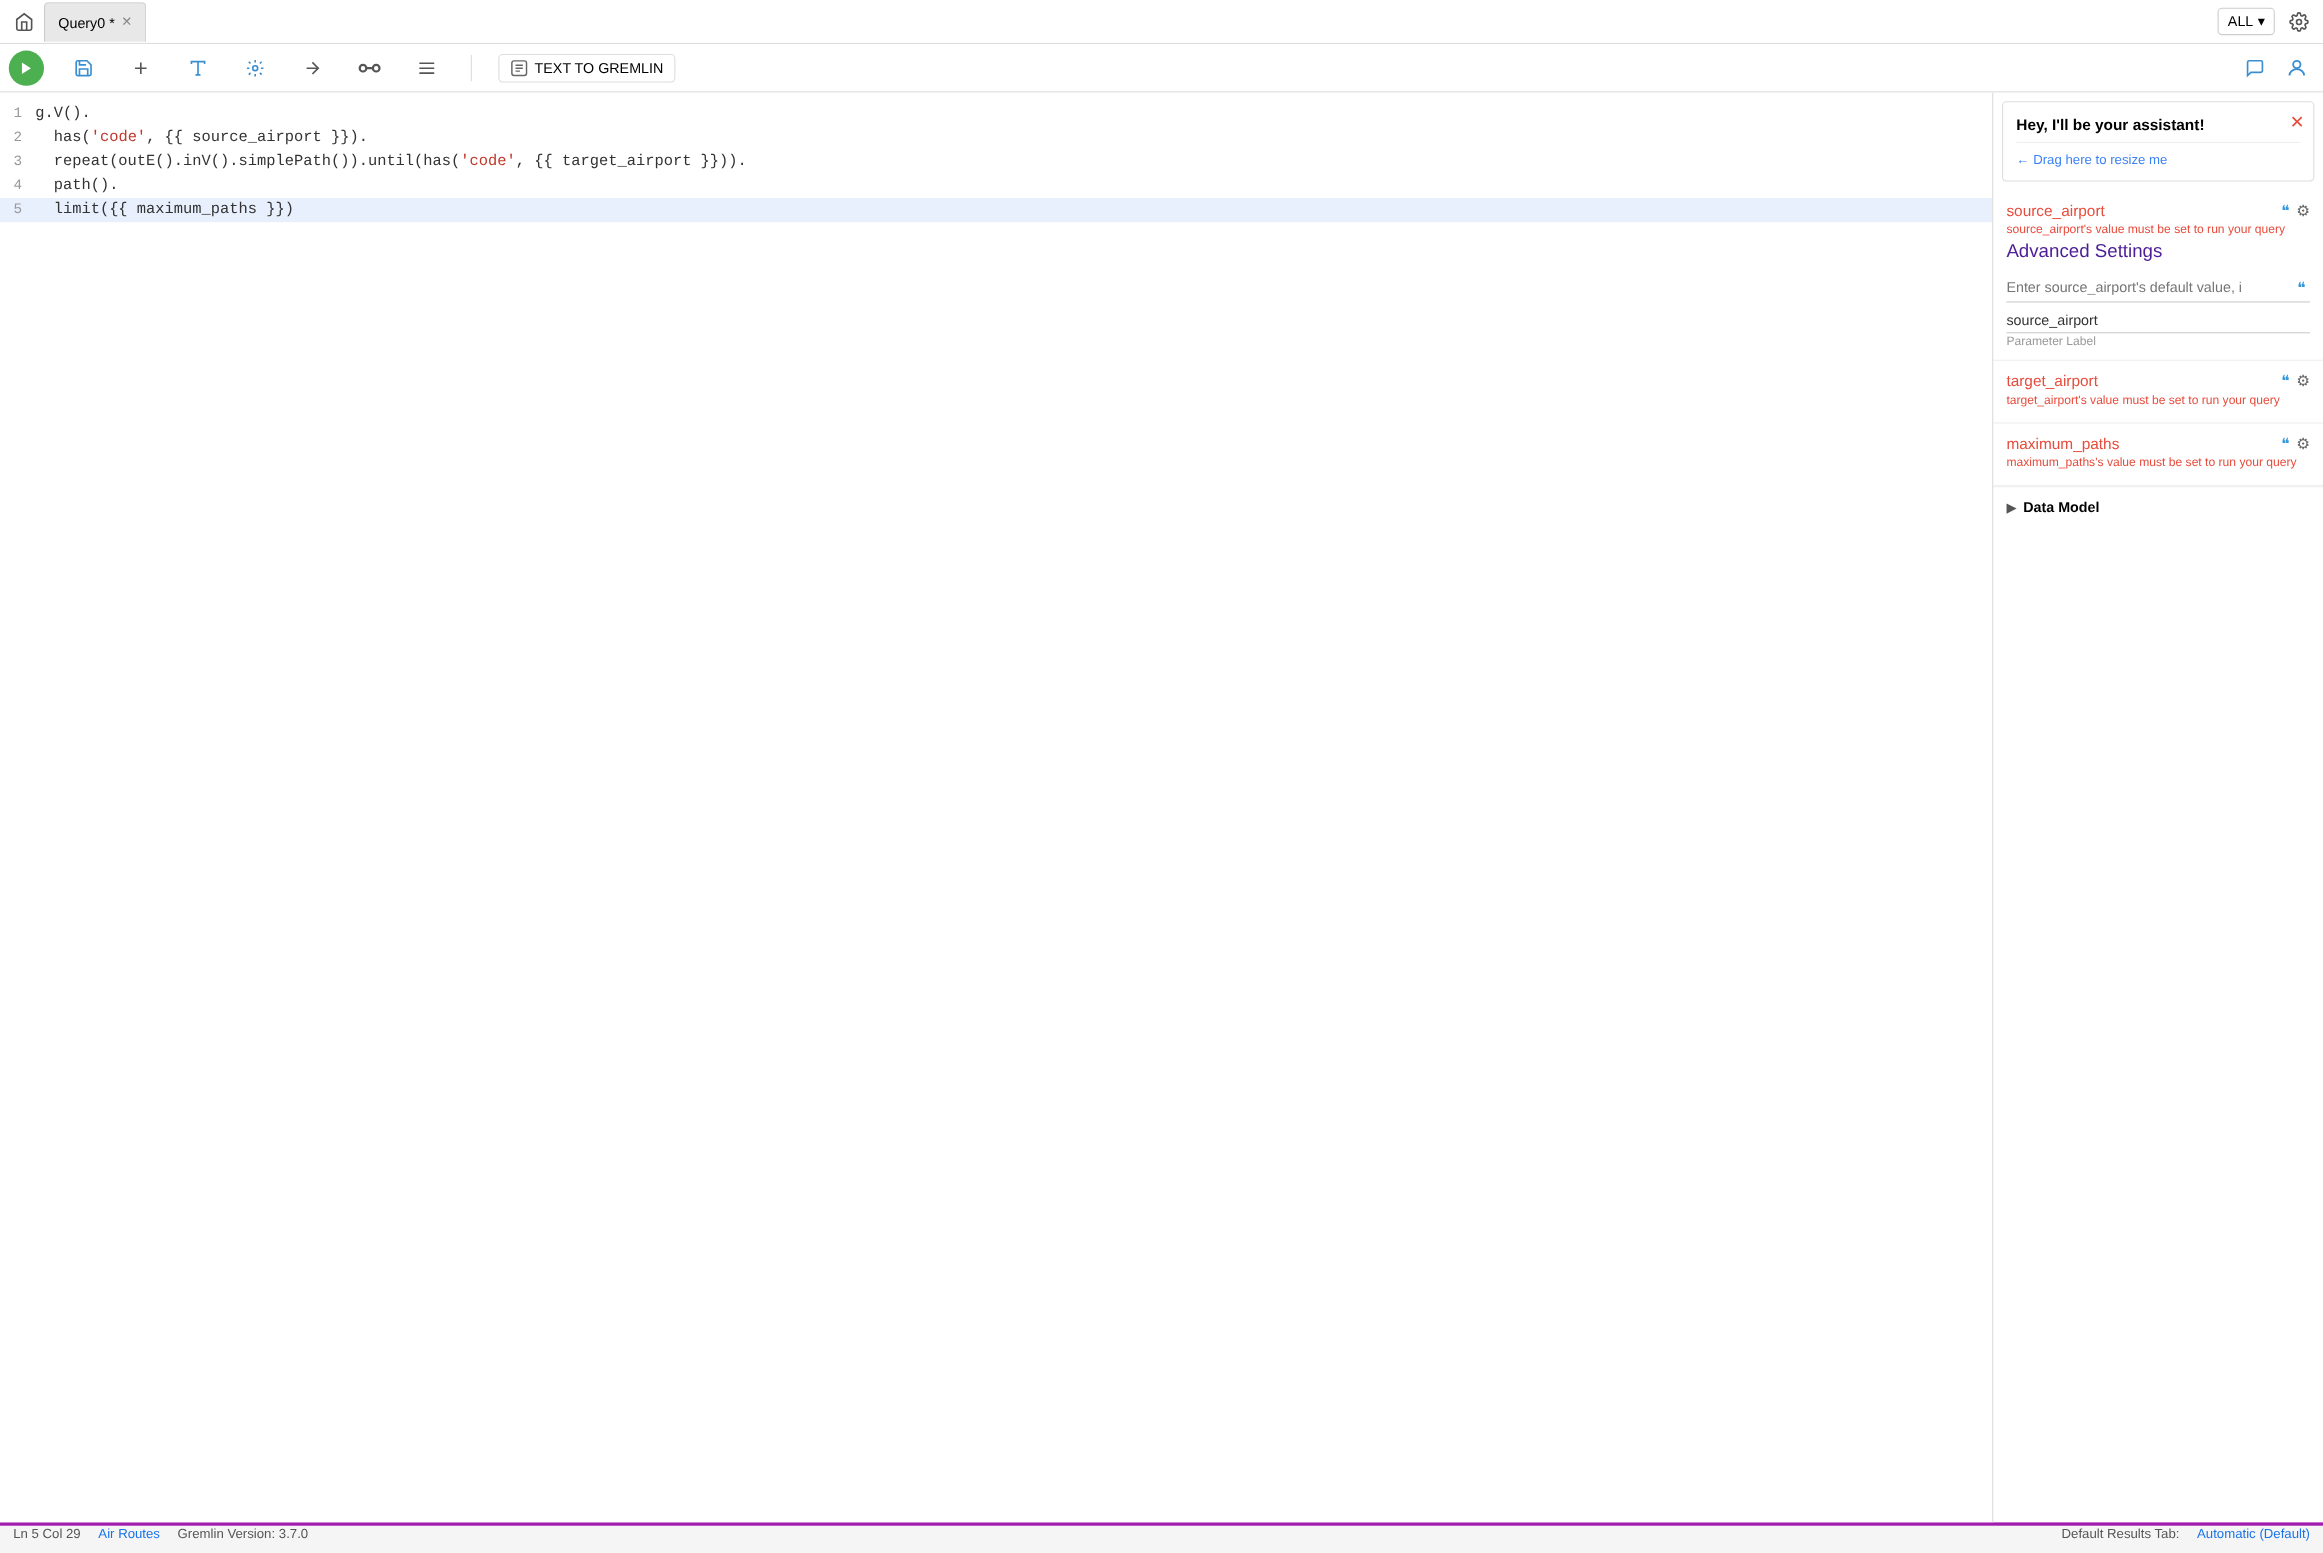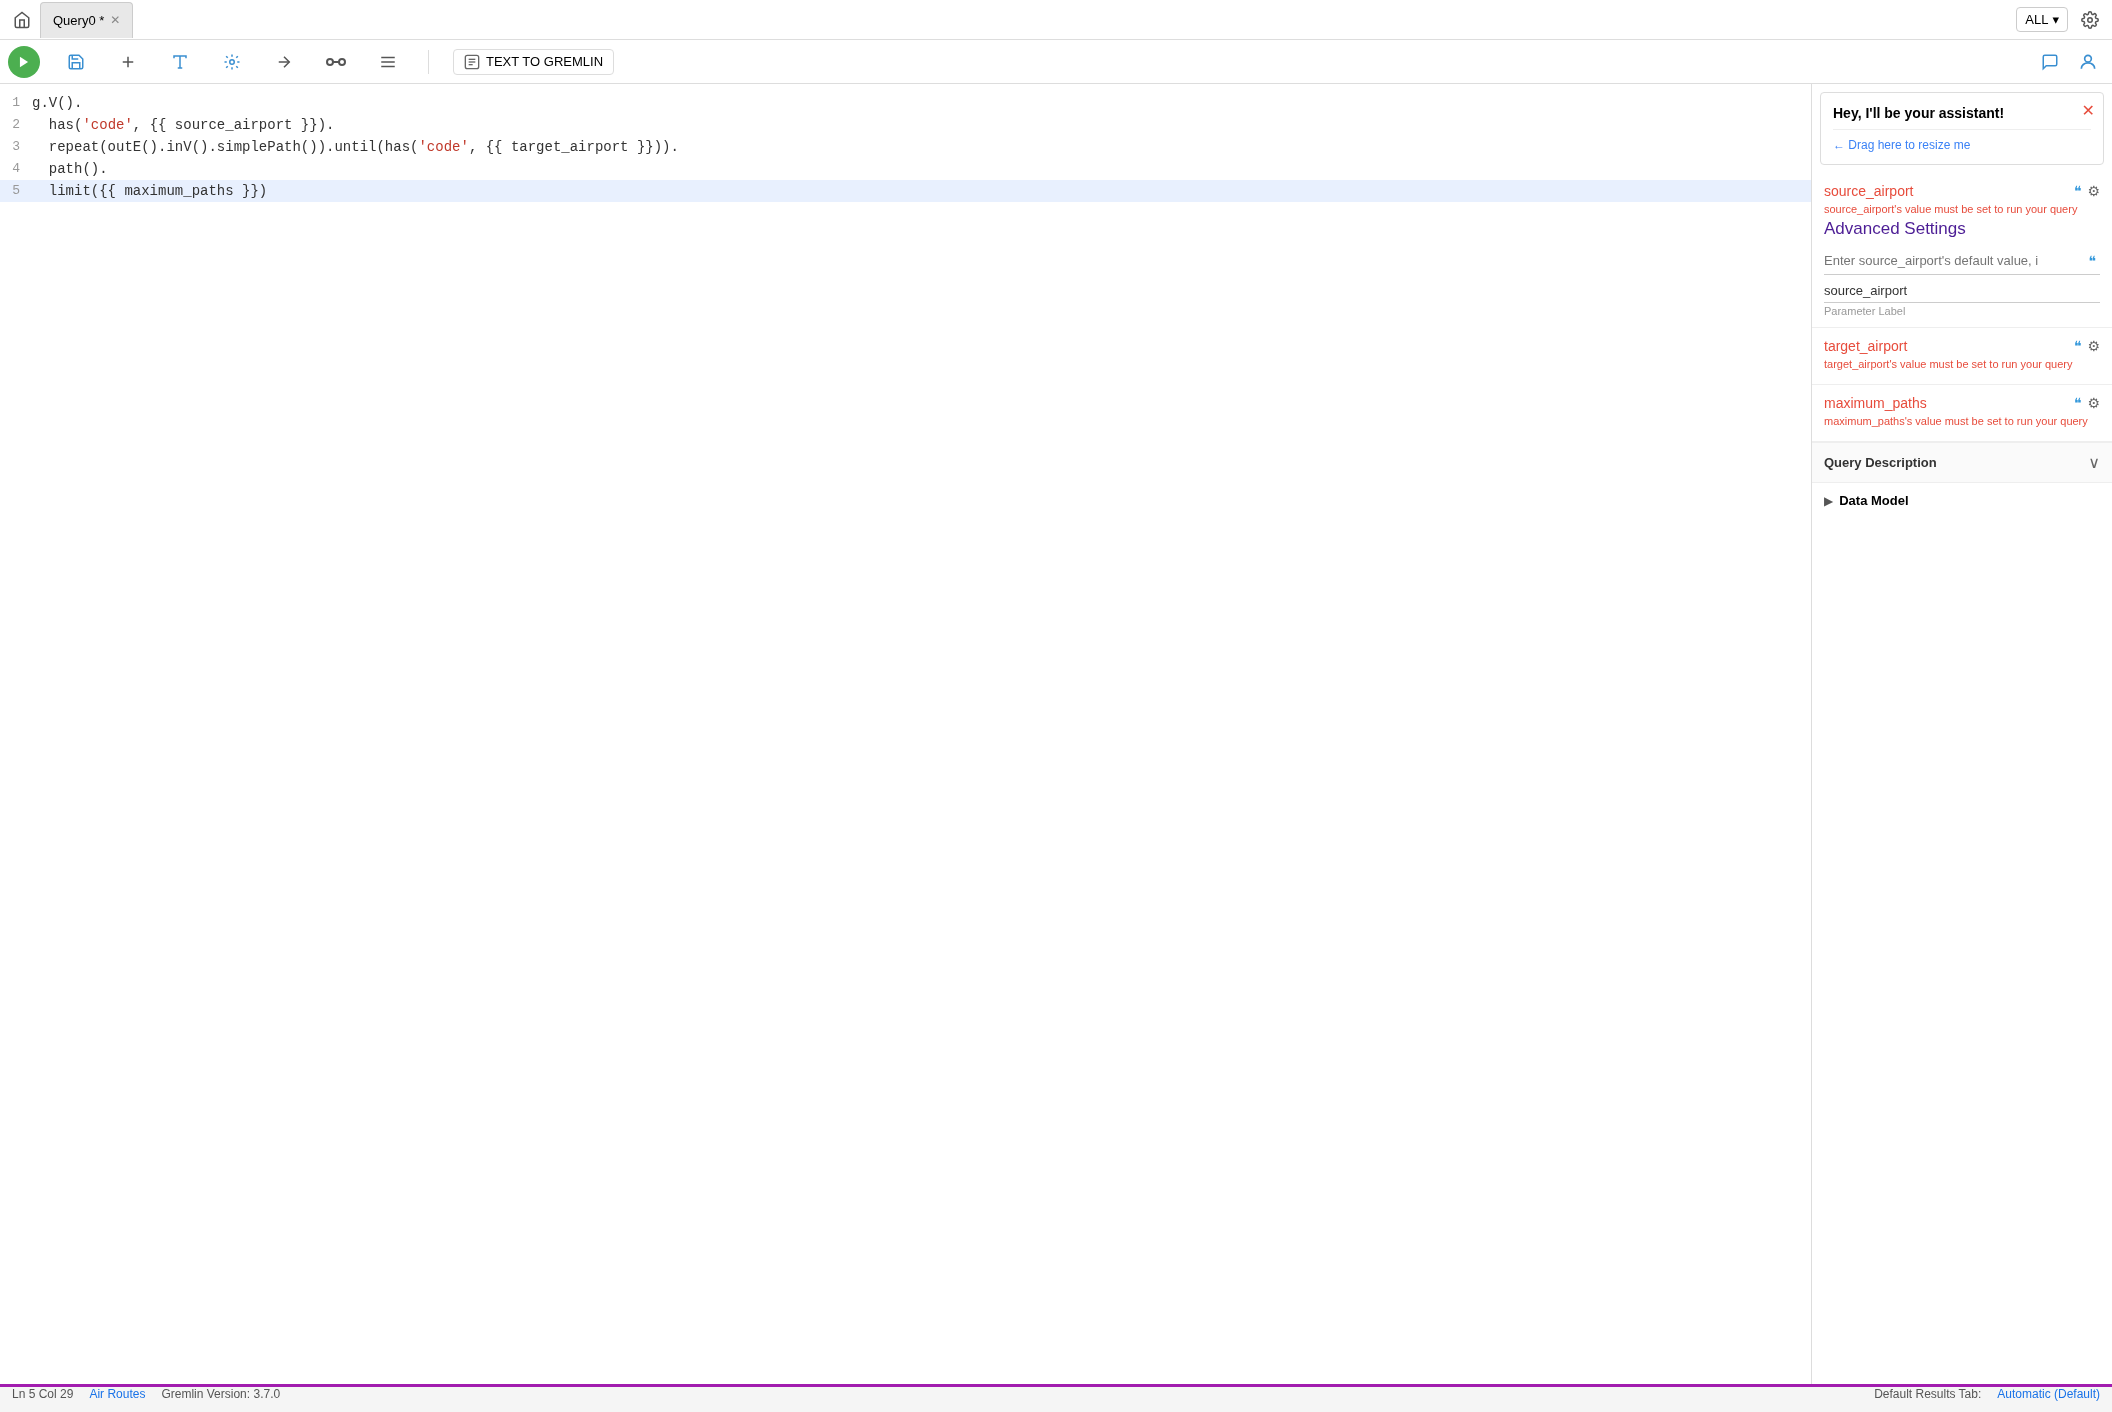--- a/index.html
+++ b/index.html
@@ -309,24 +309,20 @@
       <div class="var-item-header">
         <span class="var-name">maximum_paths</span>
         <div class="var-icons">
           <span class="var-icon">❝</span>
           <span class="var-icon-gear">⚙</span>
         </div>
       </div>
       <div class="var-error">maximum_paths's value must be set to run your query</div>
     </div>
 
-    <div class="query-desc-header">
-      <span class="section-header-title">Query Description</span>
-      <span class="section-chevron">∨</span>
-    </div>
 
     <div class="data-model-row">
       <span class="data-model-arrow">▶</span>
       <span class="data-model-label">Data Model</span>
     </div>
 
   </div>
 </div>
 
 <div class="status-bar">

